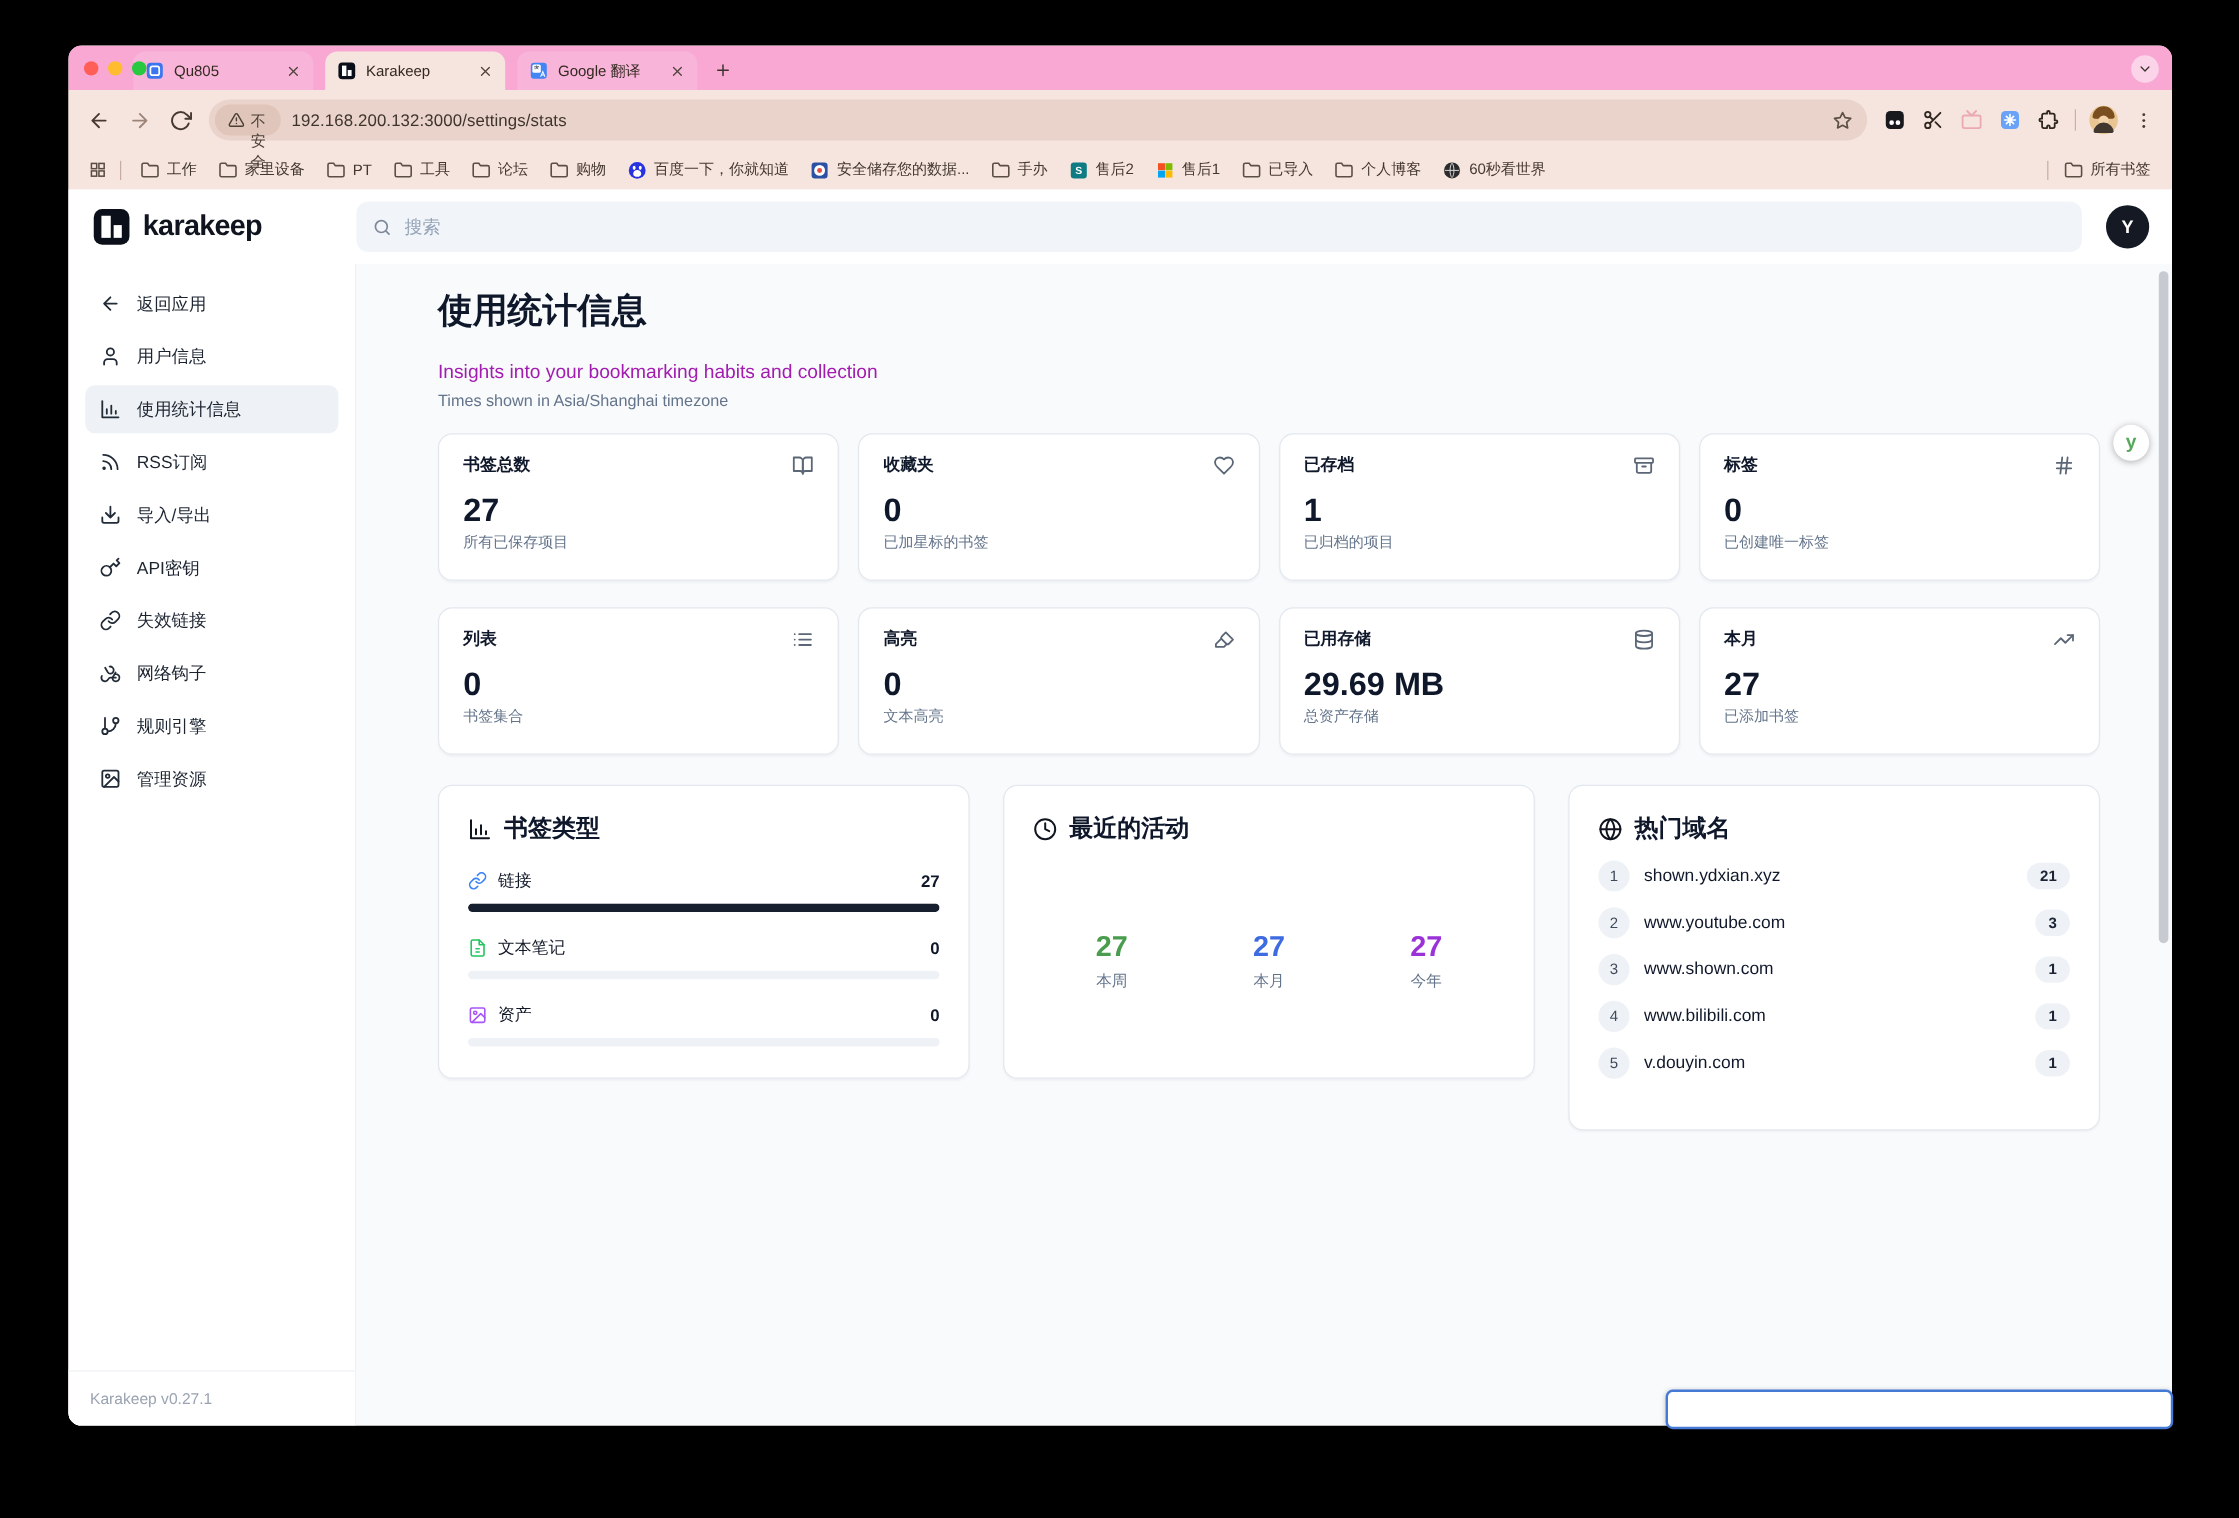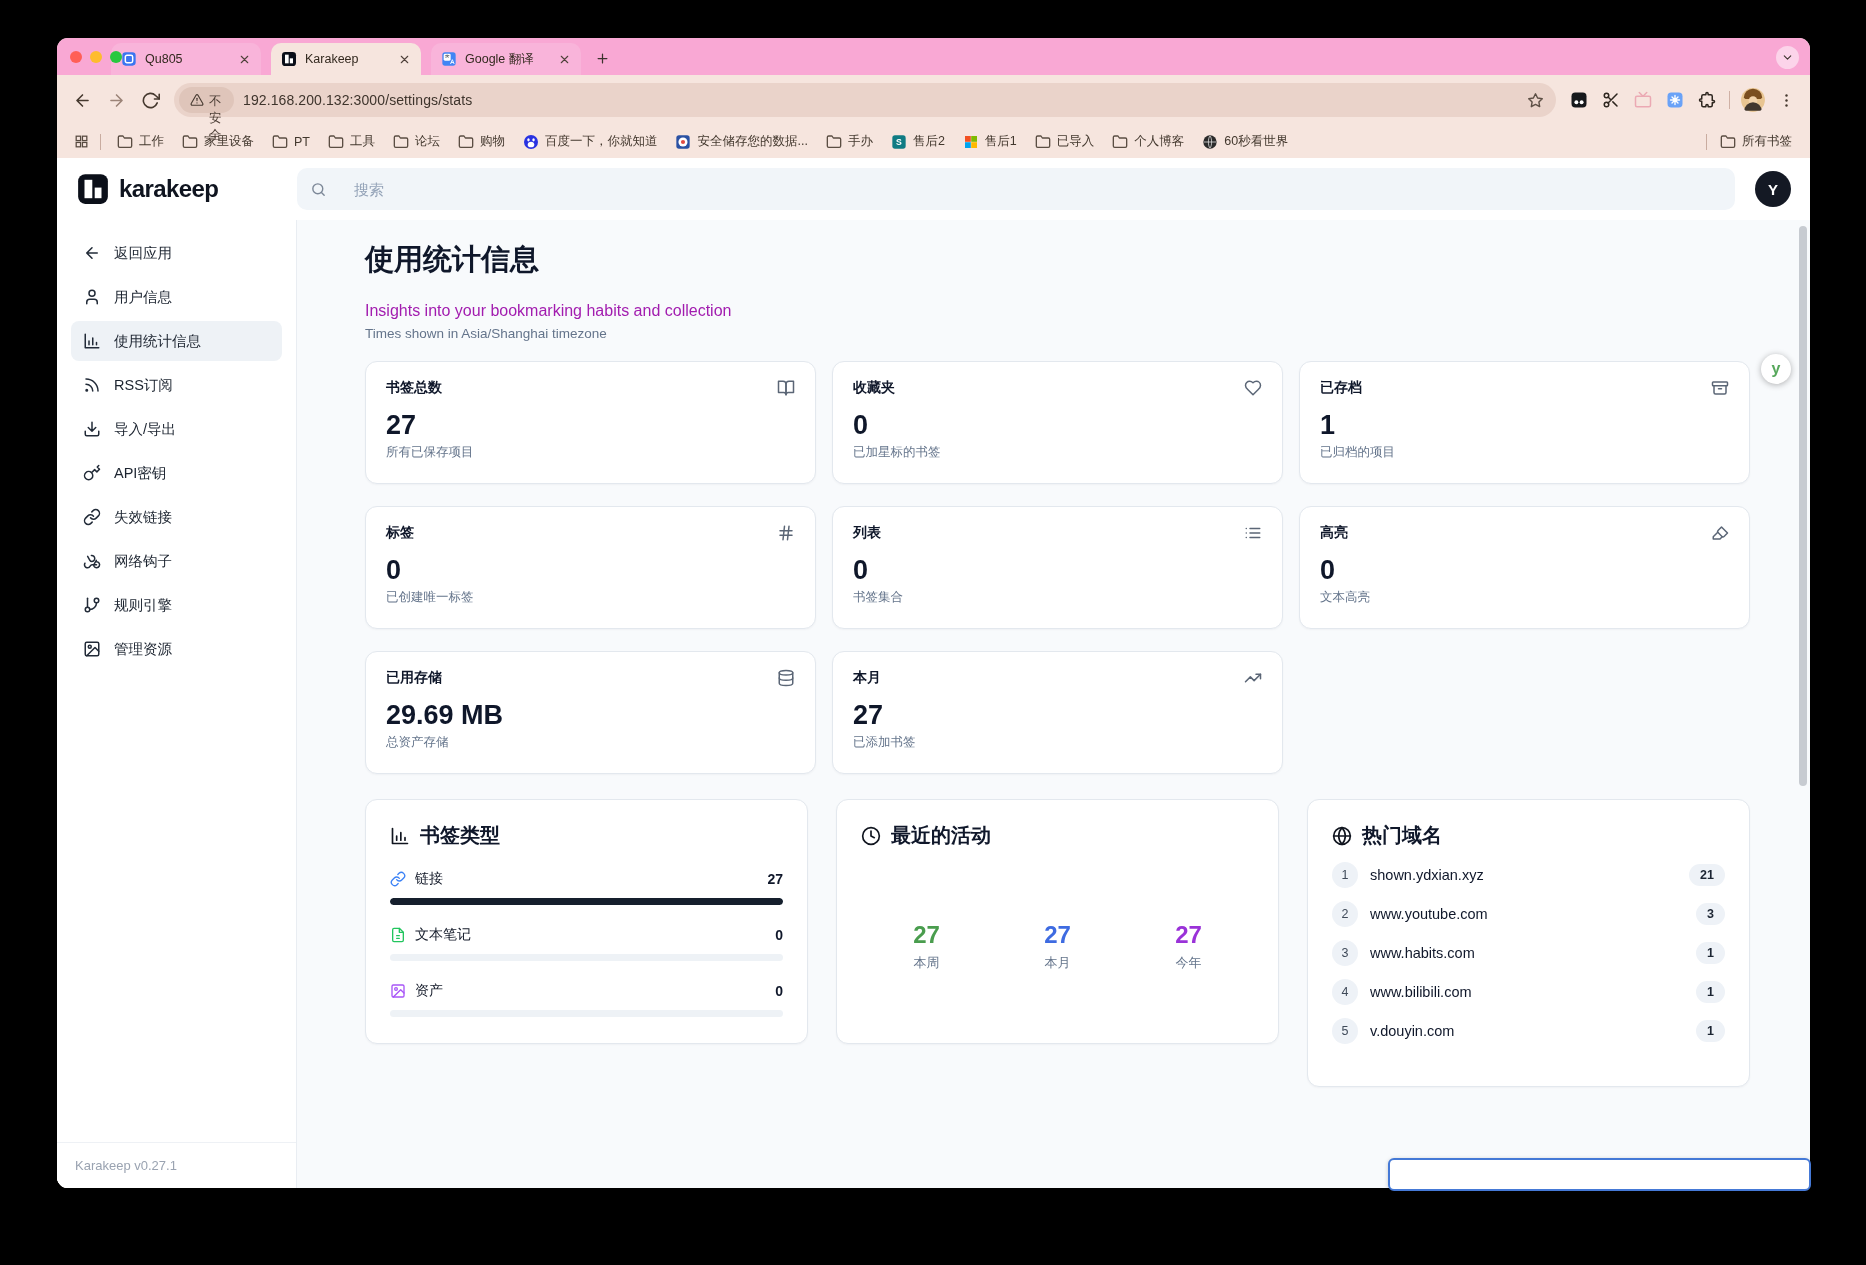--- a/index.html
+++ b/index.html
@@ -56,39 +56,39 @@
   .bm-spacer{flex:1}
   .all-bm{display:flex;align-items:center;gap:6px;padding:0 6px}
   .all-bm .fi{width:16px;height:16px;color:#5b4e43}
 
   
   .app{position:absolute;top:120px;left:0;right:0;bottom:0;background:#fff;display:flex;flex-direction:column}
   .app-header{height:62px;flex:none;display:flex;align-items:center;background:#fff}
   .logo{display:flex;align-items:center;gap:9px;padding-left:19px;width:240px;flex:none}
   .logo-sq{width:34px;height:34px}
   .logo-text{font-size:24px;font-weight:800;color:#0f141f;letter-spacing:-.6px}
-  .search{flex:1;height:42px;background:#f1f5f9;border-radius:10px;display:flex;align-items:center;gap:27px;padding:0 13px;margin-right:20px}
+  .search{flex:1;height:42px;background:#f1f5f9;border-radius:10px;display:flex;align-items:center;gap:10px;padding:0 13px;margin-right:20px}
   .search .si{width:17px;height:17px;color:#7d8898}
   .search input{flex:1;border:0;background:transparent;outline:none;font-size:15px;color:#334155;font-family:inherit}
   .search input::placeholder{color:#94a3b8}
   .app-avatar{width:36px;height:36px;border-radius:50%;background:#141924;color:#fff;display:flex;align-items:center;justify-content:center;font-size:15px;font-weight:700;margin-right:19px;flex:none}
 
   .app-body{flex:1;display:flex;min-height:0}
   .sidebar{width:240px;flex:none;background:#fff;border-right:1px solid #e9edf2;padding:13px 14px;position:relative}
   .side-item{height:40px;display:flex;align-items:center;gap:13px;padding:0 12px;border-radius:8px;font-size:14.5px;color:#1c2430;margin-bottom:4px}
   .side-item span[data-icon]{width:18px;height:18px;color:#222b38;flex:none}
   .side-item.active{background:#eef2f6}
   .side-footer{position:absolute;left:0;right:0;bottom:0;border-top:1px solid #eef1f5;padding:15px 18px;font-size:13px;color:#9aa3b1;background:#fff}
 
   .main{flex:1;background:#f8fafc;padding:20px 60px 0 68px;position:relative;overflow:hidden}
   .page-title{font-size:29px;line-height:38px;font-weight:800;color:#0f172a}
   .page-sub{font-size:16px;line-height:22px;color:#a21caf;margin-top:22px}
   .page-note{font-size:13.5px;line-height:18px;color:#64748b;margin-top:3px}
 
-  .stats{display:grid;grid-template-columns:repeat(3,1fr);gap:22px 16px;margin-top:18px}
+  .stats{display:grid;grid-template-columns:repeat(4,1fr);gap:22px 16px;margin-top:18px}
   .scard{background:#fff;border:1px solid #e3e8ee;border-radius:12px;height:123px;padding:17px 20px;box-shadow:0 1px 2px rgba(16,24,40,.04)}
   .scard .hd{display:flex;align-items:center;justify-content:space-between}
   .scard .lbl{font-size:14px;font-weight:600;color:#0f172a}
   .scard .hd span[data-icon]{width:18px;height:18px;color:#5b6676}
   .scard .val{font-size:27px;line-height:30px;font-weight:800;color:#0f172a;margin-top:13px}
   .scard .sub{font-size:12.5px;color:#64748b;margin-top:4px}
 
   .charts{display:grid;grid-template-columns:1fr 1fr 1fr;gap:30px 28px;margin-top:25px}
   .panel{background:#fff;border:1px solid #e3e8ee;border-radius:12px;padding:22px 24px;box-shadow:0 1px 2px rgba(16,24,40,.04)}
   .panel.h1{height:245px}
@@ -822,21 +822,21 @@
                   </div>
 
                   <div class="drow">
                     <span class="rank">2</span>
                     <span class="dname">www.youtube.com</span>
                     <span class="dcount">3</span>
                   </div>
 
                   <div class="drow">
                     <span class="rank">3</span>
-                    <span class="dname">www.habits.com</span>
+                    <span class="dname">www.shown.com</span>
                     <span class="dcount">1</span>
                   </div>
 
                   <div class="drow">
                     <span class="rank">4</span>
                     <span class="dname">www.bilibili.com</span>
                     <span class="dcount">1</span>
                   </div>
 
                   <div class="drow">

